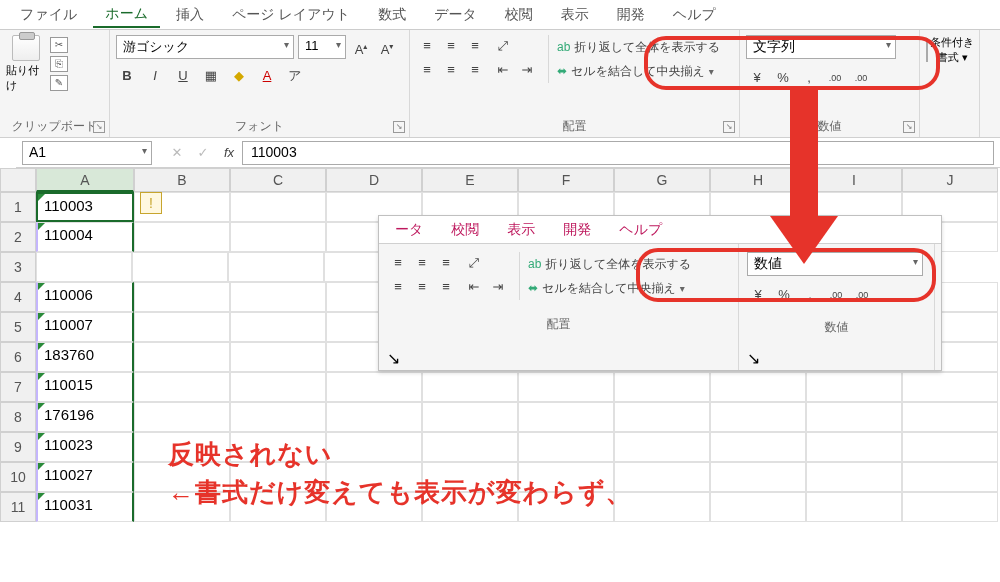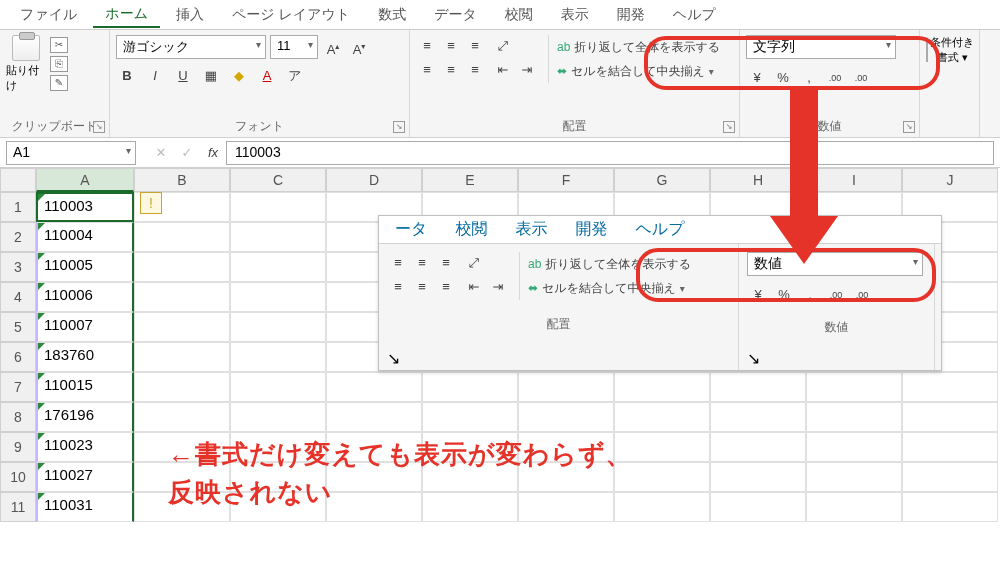--- a/index.html
+++ b/index.html
@@ -28,21 +28,21 @@
 .font-bot { display: flex; gap: 6px; align-items: center; margin-top: 6px; }
 
 .align-grid { display: grid; grid-template-columns: repeat(3, 22px); grid-auto-rows: 22px; gap: 2px; }
 .align-col2 { display: flex; flex-direction: column; gap: 2px; margin-left: 6px; }
 .wrap-row { display: flex; align-items: center; gap: 4px; font-size: 12px; color: #444; height: 24px; }
 
 .numfmt { width: 150px; height: 24px; border: 1px solid #aaa; background: #fff; font-size: 14px; padding: 2px 18px 2px 6px; position: relative; }
 .numfmt::after { content: "▾"; position: absolute; right: 4px; top: 3px; font-size: 10px; color: #666; }
 .num-bot { display: flex; gap: 4px; margin-top: 8px; align-items: center; }
 
-.namebox-row { height: 30px; display: flex; align-items: center; border-bottom: 1px solid #d0d0d0; background: #fff; }
+.namebox-row { height: 30px; display: flex; align-items: center; border-bottom: 1px solid #d0d0d0; background: #fff; margin-left: 16px; }
 .namebox { width: 130px; height: 24px; border: 1px solid #aaa; margin-left: 6px; padding: 2px 18px 2px 6px; font-size: 14px; position: relative; }
 .namebox::after { content: "▾"; position: absolute; right: 4px; top: 3px; font-size: 10px; color: #666; }
 .fx-btn { width: 26px; text-align: center; font-size: 13px; color: #444; }
 .fx-btn.gray { color: #bbb; }
 .formula-bar { flex: 1; height: 24px; border: 1px solid #aaa; padding: 2px 8px; font-size: 14px; margin-right: 6px; }
 
 .sheet { position: relative; display: flex; }
 .rowhdrs { width: 36px; }
 .rowhdr { height: 30px; border: 1px solid #d0d0d0; background: #f0f0f0; font-size: 14px; text-align: center; line-height: 28px; color: #555; }
 .colhdrs { display: flex; height: 24px; }
@@ -54,21 +54,21 @@
 .cell { height: 30px; border: 1px solid #e0e0e0; padding: 3px 6px; font-size: 15px; }
 .cell.colA { width: 98px; border-left: 2px solid #c4b5fd; border-right: 2px solid #1a6b2b; position: relative; }
 .cell.colA::before { content: ""; position: absolute; top: 0; left: 0; border-top: 7px solid #2a8a3a; border-right: 7px solid transparent; }
 .cell.active { border: 2px solid #1a6b2b; }
 .cell.other { width: 96px; }
 
 .warn-diamond { position: absolute; left: 140px; top: 24px; width: 22px; height: 22px; border: 1px solid #c7a52e; background: #fff8e0; transform: rotate(0deg); font-size: 14px; text-align: center; line-height: 20px; color: #c7a52e; }
 
 .overlay-ribbon { position: absolute; left: 378px; top: 215px; width: 564px; height: 156px; border: 1px solid #c0c0c0; background: #f5f5f5; box-shadow: 0 2px 4px rgba(0,0,0,.15); }
 .overlay-ribbon .tabsrow { display: flex; height: 28px; align-items: center; padding-left: 4px; gap: 4px; background: #fff; border-bottom: 1px solid #d0d0d0; }
-.overlay-ribbon .tabsrow .t { padding: 2px 12px; font-size: 16px; color: #0369a1; }
+.overlay-ribbon .tabsrow .t { padding: 2px 12px; font-size: 14px; color: #be185d; }
 .overlay-ribbon .body { display: flex; height: calc(100% - 28px); }
 .overlay-ribbon .grp { border-right: 1px solid #d8d8d8; padding: 8px 8px 2px 8px; display: flex; flex-direction: column; justify-content: space-between; position: relative; }
 .overlay-ribbon .grp .lbl { text-align: center; font-size: 12px; color: #666; }
 
 .red-round { position: absolute; border: 4px solid #e6332a; border-radius: 22px; pointer-events: none; }
 .big-arrow { position: absolute; left: 778px; top: 90px; width: 52px; height: 180px; }
 .big-arrow .shaft { position: absolute; left: 12px; top: 0; width: 28px; height: 130px; background: #e6332a; }
 .big-arrow .head { position: absolute; left: -8px; top: 126px; width: 0; height: 0; border-left: 34px solid transparent; border-right: 34px solid transparent; border-top: 48px solid #e6332a; }
 
 .anno { position: absolute; left: 168px; top: 436px; color: #e6332a; font-size: 26px; font-weight: 600; line-height: 1.45; letter-spacing: 1px; }
@@ -103,21 +103,21 @@
         <div class="mini">✎</div>
       </div>
     </div>
     <div class="label">クリップボード</div>
     <div class="dlg">↘</div>
   </div>
 
   <div class="ribbon-group" style="width:300px">
     <div>
       <div class="font-top">
-        <div class="font-sel" style="width:150px">游ゴシック</div>
+        <div class="font-sel" style="width:178px">游ゴシック</div>
         <div class="font-sel" style="width:48px">11</div>
         <div class="sq">A<sup style="font-size:8px">▴</sup></div>
         <div class="sq">A<sup style="font-size:8px">▾</sup></div>
       </div>
       <div class="font-bot">
         <div class="sq" style="font-weight:bold">B</div>
         <div class="sq" style="font-style:italic">I</div>
         <div class="sq" style="text-decoration:underline">U</div>
         <div class="sq">▦</div>
         <div class="sq" style="color:#d4a800">◆</div>
@@ -244,21 +244,20 @@
           <div class="cell other"></div>
           <div class="cell other"></div>
           <div class="cell other"></div>
           <div class="cell other"></div>
           <div class="cell other"></div>
           <div class="cell other"></div>
           <div class="cell other"></div>
           <div class="cell other"></div>
         </div>
         <div class="row">
-          <div class="cell colA">110005</div>
           <div class="cell other"></div>
           <div class="cell other"></div>
           <div class="cell other"></div>
           <div class="cell other"></div>
           <div class="cell other"></div>
           <div class="cell other"></div>
           <div class="cell other"></div>
           <div class="cell other"></div>
           <div class="cell other"></div>
         </div>
@@ -423,15 +422,15 @@
 
 <div class="red-round" style="left:644px; top:36px; width:296px; height:54px;"></div>
 <div class="red-round" style="left:636px; top:248px; width:300px; height:54px;"></div>
 
 <div class="big-arrow">
   <div class="shaft"></div>
     <div class="head"></div>
 </div>
 
 <div class="anno">
+  <div>反映されない</div>
   <div>←書式だけ変えても表示が変わらず、</div>
-  <div>反映されない</div>
 </div>
 
 </body></html>

